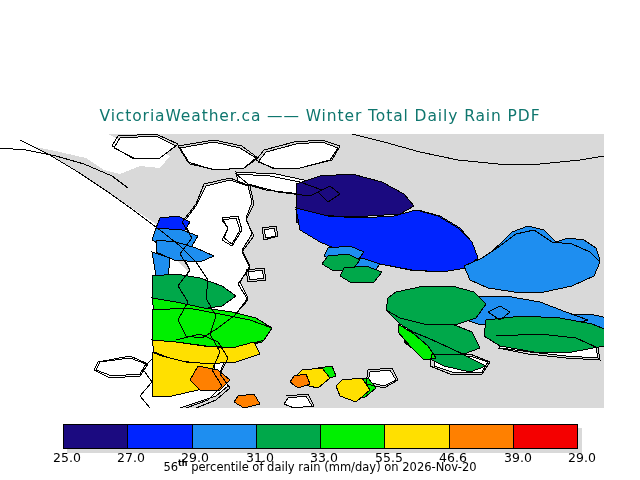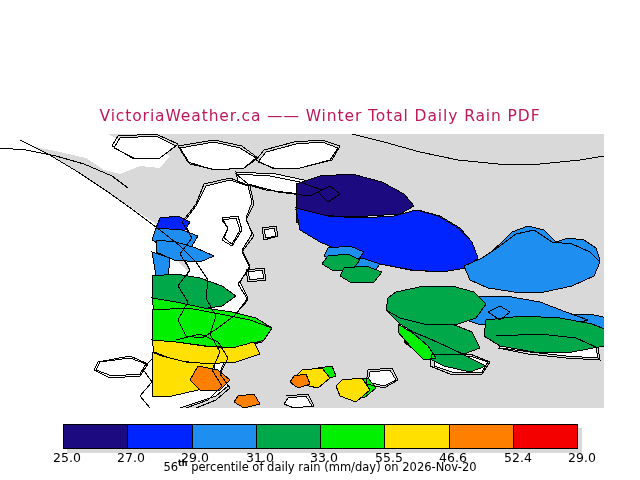--- a/index.html
+++ b/index.html
@@ -19,21 +19,21 @@
   
   #title {
     position: absolute;
     left: 0;
     top: 107px;
     width: 640px;
     text-align: center;
     font-family: "DejaVu Sans", sans-serif;
     font-size: 15.5px;
     letter-spacing: 0.9px;
-    color: #be185d;
+    color: #0f766e;
     white-space: pre;
   }
 
   
   #map-panel {
     position: absolute;
     left: 0px;
     top: 134px;
     width: 604px;
     height: 274px;
@@ -307,19 +307,19 @@
   </div>
 
   <div id="colorbar-ticks">
     <span class="cb-tick" style="left:63px">25.0</span>
     <span class="cb-tick" style="left:127px">27.0</span>
     <span class="cb-tick" style="left:191px">29.0</span>
     <span class="cb-tick" style="left:256px">31.0</span>
     <span class="cb-tick" style="left:320px">33.0</span>
     <span class="cb-tick" style="left:385px">55.5</span>
     <span class="cb-tick" style="left:449px">46.6</span>
-    <span class="cb-tick" style="left:514px">52.4</span>
+    <span class="cb-tick" style="left:514px">39.0</span>
     <span class="cb-tick" style="left:578px">29.0</span>
   </div>
 
   <div id="caption"><span>56</span><sup>th</sup><span> percentile of daily rain (mm/day) on 2026-Nov-20</span></div>
 
 </div>
 
 </body></html>

